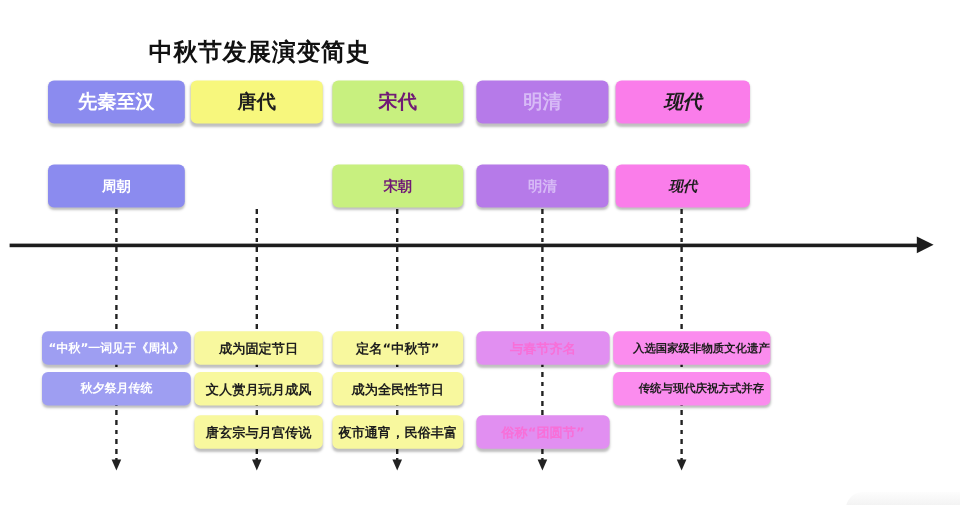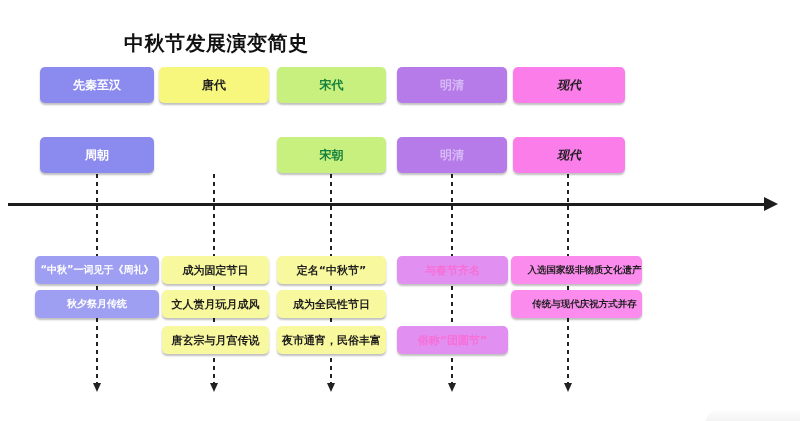--- a/index.html
+++ b/index.html
@@ -24,48 +24,48 @@
     display:flex;
     align-items:center;
     justify-content:center;
     border-radius:5px;
     font-weight:700;
     box-shadow:0 2px 2px rgba(0,0,0,0.25);
     z-index:2;
     white-space:nowrap;
     text-align:center;
   }
-  .row-era { top:67px;  height:36px; font-size:12px;text-align:right; }
+  .row-era { top:67px;  height:36px; font-size:16px;text-align:right; }
   .row-dyn { top:137px; height:36px; font-size:12px; }
 
   
   .c1 { left:40px;  width:114px; }
   .c2 { left:159px; width:110px; }
   .c3 { left:277px; width:109px; }
   .c4 { left:397px; width:110px; }
   .c5 { left:513px; width:112px;font-style:italic; }
 
   
   .e1 { left:35px;  width:124px; font-size:10px;   }
   .e2 { left:162px; width:107px; font-size:11px;   }
   .e3 { left:277px; width:109px; font-size:11px;   }
   .e4 { left:397px; width:111px; font-size:11px;   }
   .e5 { left:511px; width:115px; font-size:9.5px;padding-left:16px;  }
 
-  .ev { height:28px; }
+  .ev { height:28px;margin-top:20px; }
   .ev-r0 { top:256px; }
   .ev-r1 { top:290px; }
   .ev-r2 { top:326px; }
 
   
   .t-blue     { background:#8b8bef; color:#ffffff; }
   .t-blue-l   { background:#9e9ef2; color:#ffffff; }
   .t-yellow   { background:#f7f77d; color:#1e1e1e; }
   .t-yellow-l { background:#f8f89e; color:#1e1e1e; }
-  .t-green    { background:#c8f07f; color:#15803d; }
+  .t-green    { background:#c8f07f; color:#701a75; }
   .t-purple   { background:#b67ae9; color:#d7baf6; }
   .t-purple-l { background:#e18ff1; color:#f86fd8; }
   .t-pink     { background:#fa7dea; color:#1e1e1e; }
   .t-pink-l   { background:#fb8cee; color:#1e1e1e; }
 
   
   .main-arrow-line {
     position:absolute;
     left:8px; top:203px;
     width:758px; height:3px;

